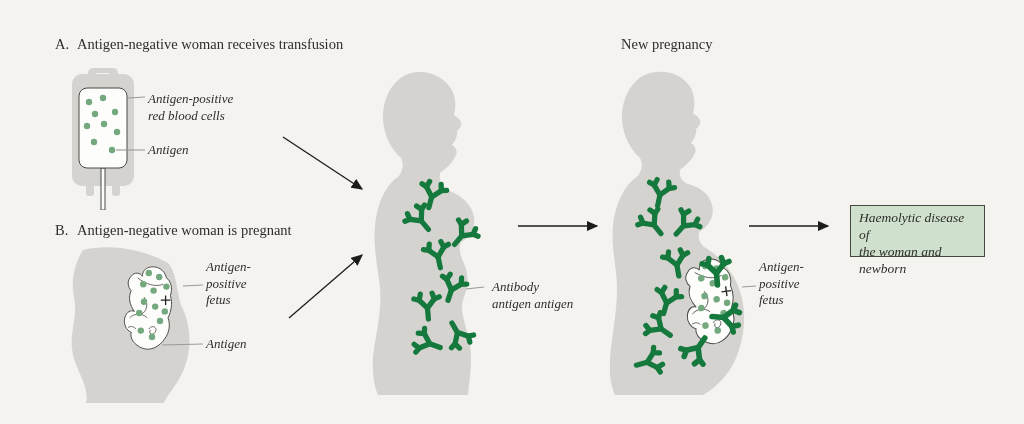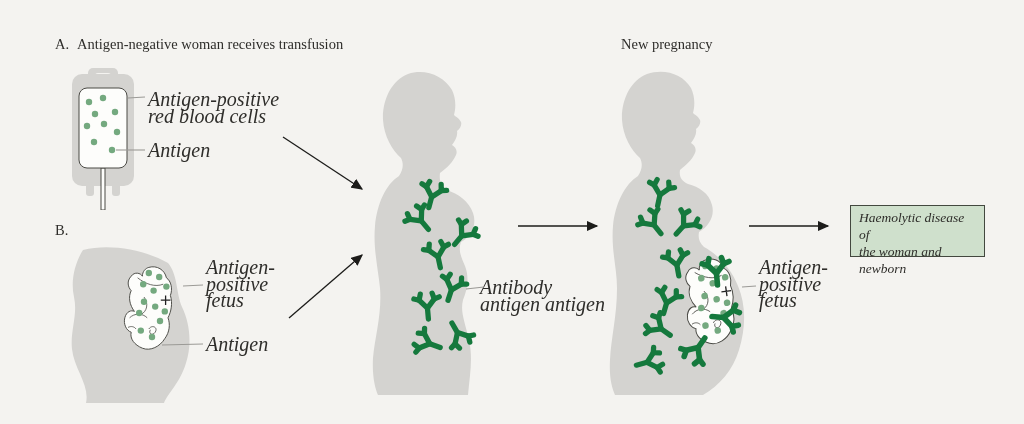--- a/index.html
+++ b/index.html
@@ -4,21 +4,21 @@
 <style>
   :root{
     --background:#f4f3f0; --silhouette:#d4d3d0; --antibody-green:#15793d;
     --cell-green:#74a97f; --outline:#4a4a45; --box-bg:#cfe0cc; --box-border:#43483f;
     --text:#2e2d2a; --pointer-line:#9b9a96; --arrow:#1c1c1a; --white:#fdfdfb;
   }
   html,body{margin:0;padding:0;}
   .canvas{position:relative;width:1024px;height:424px;background:var(--background);
     font-family:"Liberation Serif",serif;color:var(--text);overflow:hidden;}
   .hdr{position:absolute;font-size:14.5px;line-height:15px;white-space:nowrap;}
-  .lbl{position:absolute;font-style:italic;font-size:20px;line-height:16.5px;white-space:nowrap;}
+  .lbl{position:absolute;font-style:italic;font-size:13px;line-height:16.5px;white-space:nowrap;}
   .lbl span{display:block;}
   .art{position:absolute;}
   .overlay{position:absolute;left:0;top:0;pointer-events:none;}
   .outcome{position:absolute;left:850px;top:205px;width:135px;height:52px;
     background:var(--box-bg);border:1px solid var(--box-border);box-sizing:border-box;
     padding:3px 8px;font-style:italic;font-size:13.5px;line-height:17px;}
   .outcome span{display:block;}
   .defs-hidden{position:absolute;width:0;height:0;overflow:hidden;}
 </style>
 </head>
@@ -83,20 +83,21 @@
     </g>
   </svg>
 
   <div class="lbl" style="left:148px;top:91px;">
     <span>Antigen-positive</span>
     <span>red blood cells</span>
   </div>
   <div class="lbl" style="left:148px;top:142px;">Antigen</div>
 
   <div class="hdr" style="left:55px;top:223px;">B.</div>
+  <div class="hdr" style="left:77px;top:223px;">Antigen-negative woman is pregnant</div>
 
   <svg class="art" style="left:50px;top:245px;" width="150" height="158" viewBox="0 0 150 158">
     <path d="M33,5 C60,-2 95,5 118,18 C128,30 126,48 132,62 C140,78 142,100 136,118 C130,138 118,148 114,158 L36,158 C40,140 24,124 22,104 C20,86 28,70 24,52 C20,34 26,16 33,5 Z" fill="var(--silhouette)"></path>
     <use href="#fetus" transform="translate(70,20) scale(0.8)"></use>
   </svg>
 
   <div class="lbl" style="left:206px;top:259px;">
     <span>Antigen-</span>
     <span>positive</span>
     <span>fetus</span>
@@ -109,21 +110,21 @@
       <use href="#ab" transform="translate(65,122) rotate(15) scale(0.85)"></use>
       <use href="#ab" transform="translate(50,147) rotate(-40) scale(0.85)"></use>
       <use href="#ab" transform="translate(97,162) rotate(40) scale(0.85)"></use>
       <use href="#ab" transform="translate(69,182) rotate(-12) scale(0.85)"></use>
       <use href="#ab" transform="translate(85,215) rotate(18) scale(0.85)"></use>
       <use href="#ab" transform="translate(59,233) rotate(-5) scale(0.85)"></use>
       <use href="#ab" transform="translate(57,272) rotate(-70) scale(0.85)"></use>
       <use href="#ab" transform="translate(92,267) rotate(150) scale(0.85)"></use>
     </g>
   </svg>
-  <div class="lbl" style="left:480px;top:279px;">
+  <div class="lbl" style="left:492px;top:279px;">
     <span>Antibody</span>
     <span>antigen antigen</span>
   </div>
 
   <div class="hdr" style="left:605px;top:37px;margin-left:16px;">New pregnancy</div>
   <svg class="art" style="left:605px;top:70px;" width="150" height="325" viewBox="0 0 150 325">
     <path d="M42,4 C26,10 16,30 17,50 C18,66 26,80 35,88 C38,94 37,100 33,106 C20,114 10,134 8,156 C6,180 12,198 12,218 C12,246 6,268 5,290 C4,308 7,318 10,325 L98,325 C114,316 128,300 134,280 C141,257 141,235 133,216 C126,198 112,184 99,177 C94,172 93,168 94,162 C104,156 110,146 107,135 C104,123 94,117 83,114 C76,111 74,106 75,100 C81,95 87,90 90,83 C92,78 89,75 86,73 C89,69 92,64 91,59 C94,57 96,53 95,50 C93,46 90,45 88,43 C90,36 90,26 86,18 C78,4 59,-2 42,4 Z" fill="var(--silhouette)"></path>
     <g>
       <use href="#ab" transform="translate(56,120) rotate(12) scale(0.85)"></use>
       <use href="#ab" transform="translate(46,151) rotate(-38) scale(0.85)"></use>

